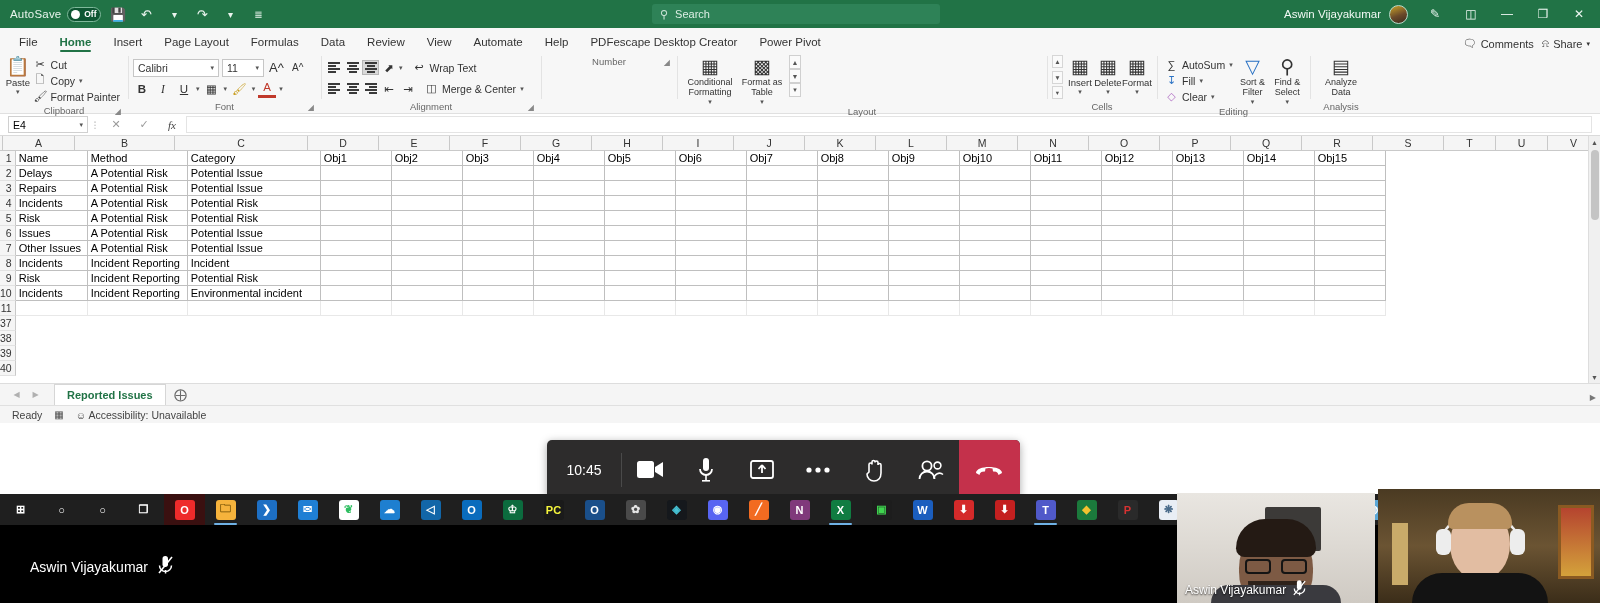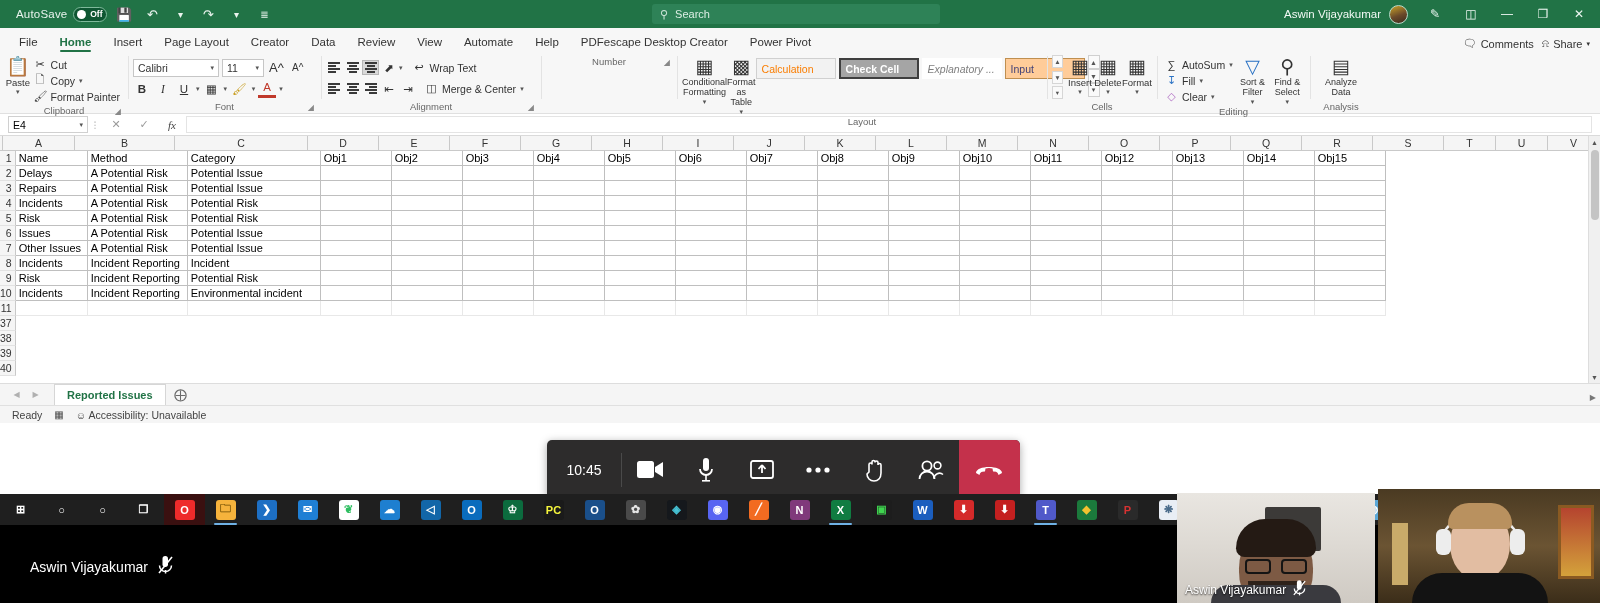--- a/index.html
+++ b/index.html
@@ -8,21 +8,21 @@
     width:1600px; height:603px; overflow:hidden;
     font-family:"Liberation Sans", sans-serif;
     background:#ffffff; position:relative;
     -webkit-font-smoothing:antialiased;
   }
   
   .titlebar{
     height:28px; background:#217346; color:#fff;
     display:flex; align-items:center; position:relative;
   }
-  .qat{ display:flex; align-items:center; gap:6px; padding-left:16px; }
+  .qat{ display:flex; align-items:center; gap:6px; padding-left:10px; }
   .autosave{
     display:flex; align-items:center; gap:6px;
     font-size:11.5px; color:#e8f3ec;
   }
   .asv-label{ letter-spacing:.2px; }
   .toggle{
     width:34px; height:15px; border-radius:8px; background:#0e5632;
     border:1px solid #7fb99b; position:relative; display:flex; align-items:center;
   }
   .toggle .knob{
@@ -328,21 +328,21 @@
     <span class="win-btn">❐</span>
     <span class="win-btn close">✕</span>
   </div>
 </div>
 
 <div class="ribbon-tabs">
   <div class="rtab">File</div>
   <div class="rtab active">Home</div>
   <div class="rtab">Insert</div>
   <div class="rtab">Page Layout</div>
-  <div class="rtab">Creator</div>
+  <div class="rtab">Formulas</div>
   <div class="rtab">Data</div>
   <div class="rtab">Review</div>
   <div class="rtab">View</div>
   <div class="rtab">Automate</div>
   <div class="rtab">Help</div>
   <div class="rtab">PDFescape Desktop Creator</div>
   <div class="rtab">Power Pivot</div>
   <div class="tabs-right">
     <span class="pill">
       <span>🗨</span>
@@ -495,34 +495,20 @@
         <span class="gl">▦</span>
         <span class="lbl" style="font-size:9px">Conditional Formatting</span>
         <span class="cv">▾</span>
       </div>
       <div class="bigbtn" style="width:48px">
         <span class="gl">▩</span>
         <span class="lbl" style="font-size:9px">Format as Table</span>
         <span class="cv">▾</span>
       </div>
       <div class="stylegal">
-        <div class="stylerow">
-          <span class="stylecell" style="background:#f2f2f2;color:#fa7d00;border-color:#d0d0d0">
-            <span>Calculation</span>
-            </span>
-          <span class="stylecell" style="background:#a5a5a5;color:#ffffff;border:2px solid #3f3f3f;font-weight:bold">
-            <span>Check Cell</span>
-            </span>
-          <span class="stylecell" style="background:#ffffff;color:#7f7f7f;border-color:#ffffff;font-style:italic">
-            <span>Explanatory ...</span>
-            </span>
-          <span class="stylecell" style="background:#ffcc99;color:#3f3f76;border-color:#bf8f50">
-            <span>Input</span>
-            </span>
-        </div>
       </div>
       <div class="gal-scroll">
         <div>▲</div>
         <div>▼</div>
         <div>▾</div>
       </div>
     </div>
     <div class="rgroup-label">
       <span>Layout</span>
     </div>

